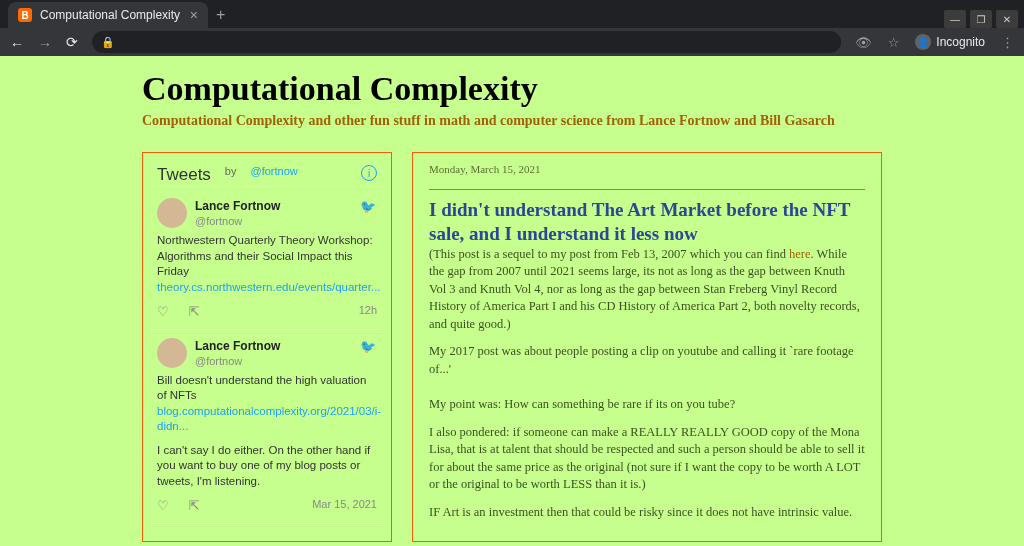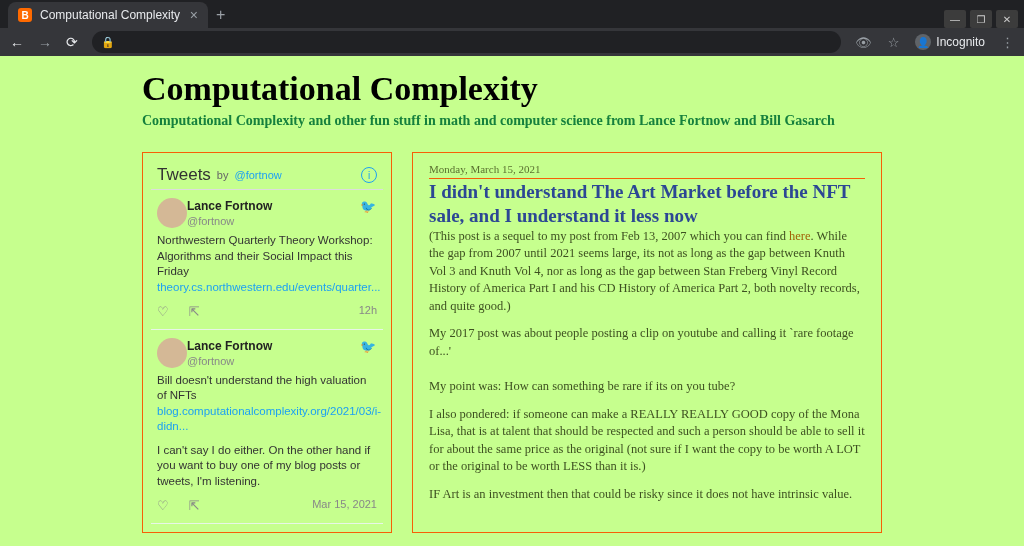--- a/index.html
+++ b/index.html
@@ -15,41 +15,41 @@
 .addr-bar{height:28px;background:#35363a;display:flex;align-items:center;padding:0 10px;gap:14px}
 .nav-icon{color:#9aa0a6;font-size:14px}
 .nav-icon.enabled{color:#e8eaed}
 .omnibox{flex:1;background:#202124;height:22px;border-radius:11px;display:flex;align-items:center;padding:0 10px;gap:8px;color:#e8eaed;font-size:12px}
 .lock{color:#9aa0a6;font-size:11px}
 .right-icons{display:flex;gap:16px;align-items:center;color:#9aa0a6;font-size:13px}
 .incognito{display:flex;align-items:center;gap:5px;color:#e8eaed;font-size:12px}
 .incognito-ic{width:16px;height:16px;background:#5f6368;border-radius:50%;display:flex;align-items:center;justify-content:center;font-size:10px}
 .content{height:490px;overflow-y:scroll;position:relative}
 .page-title{font-family:Georgia,serif;font-size:34px;color:#000;margin:14px 0 4px 142px}
-.subtitle{font-family:Georgia,serif;font-size:14px;color:#15803d;font-weight:bold;margin:0 160px 22px 142px;line-height:1.3}
+.subtitle{font-family:Georgia,serif;font-size:14px;color:#a16207;font-weight:bold;margin:0 160px 22px 142px;line-height:1.3}
 .columns{display:flex;gap:20px;padding:0 0 0 142px}
 .widget{border:1px solid #f75e07;width:250px;padding:8px;background:#c6ff8e}
-.widget-head{display:flex;align-items:center;gap:6px;padding:4px 6px}
+.widget-head{display:flex;align-items:flex-start;gap:14px;padding:4px 6px}
 .tw-title{font-size:17px;color:#333}
 .tw-by{font-size:11px;color:#666}
 .tw-handle{font-size:11px;color:#1da1f2}
 .tw-info{margin-left:auto;width:16px;height:16px;border:1px solid #1da1f2;border-radius:50%;color:#1da1f2;font-size:10px;display:flex;align-items:center;justify-content:center}
 .tw-stream{border-top:1px solid #ddd;max-height:460px;overflow-y:scroll}
 .tw-stream::-webkit-scrollbar{width:10px}.tw-stream::-webkit-scrollbar-thumb{background:#ccc;border-radius:5px}.tw-stream::-webkit-scrollbar-track{background:#f0f0f0}
 .tweet{padding:8px 6px;border-bottom:1px solid #e8f5e8;font-size:11.5px;color:#333;line-height:1.35}
-.tw-head{display:flex;margin-bottom:4px}
+.tw-head{display:flex;gap:8px;margin-bottom:4px}
 .tw-ava{width:30px;height:30px;border-radius:50%;background:#d4b896}
 .tw-name{font-size:12px;color:#222;font-weight:bold}
 .tw-user{font-size:11px;color:#888}
 .tw-bird{margin-left:auto;color:#cfe8f7;font-size:13px}
 .tw-link{color:#1da1f2}
 .tw-actions{display:flex;gap:20px;margin-top:8px;color:#888;font-size:13px}
 .tw-time{margin-left:auto;font-size:11px;color:#888}
 .post-box{border:1px solid #f75e07;width:470px;padding:10px 16px;font-family:Georgia,serif}
-.post-date{font-size:11px;color:#5a7030;padding-bottom:3px;border-bottom:1px solid #f75e07;margin-bottom:1px}
+.post-date{font-size:11px;color:#5a7030;padding-bottom:14px;border-bottom:1px solid #f75e07;margin-bottom:8px}
 .post-title{font-size:19px;color:#2c4794;margin-bottom:0;line-height:1.25}
 .post-body p{font-size:12.5px;color:#3d5020;margin-bottom:10px;line-height:1.4}
 .post-body a{color:#a16207}
 .content::-webkit-scrollbar{width:14px}.content::-webkit-scrollbar-thumb{background:#b8b8b8;border-radius:3px;border:3px solid #f0f0f0}.content::-webkit-scrollbar-track{background:#f0f0f0}
 </style>
 </head>
 <body>
 
 <div class="chrome-top">
   <div class="tab-bar">

